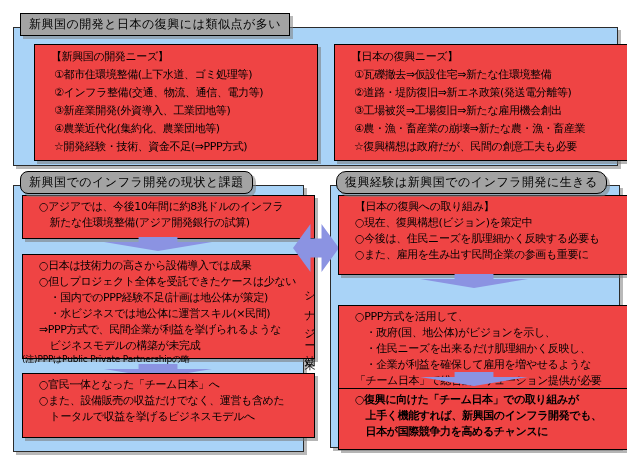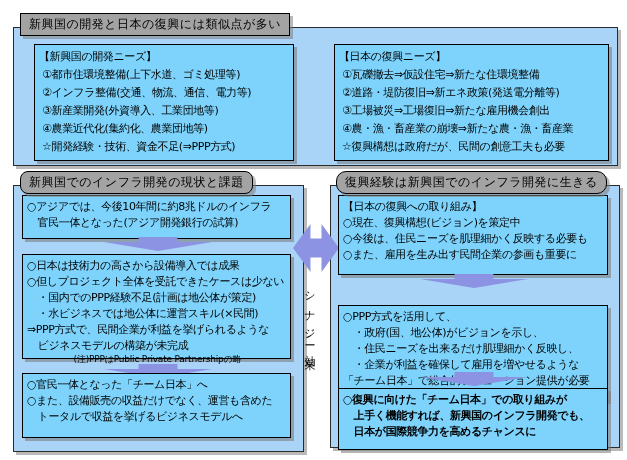--- a/index.html
+++ b/index.html
@@ -12,40 +12,40 @@
     position:absolute;background:#a9d3f7;border:1px solid #2b2b2b;
     box-shadow:3px 3px 0 rgba(128,128,128,.55);
   }
   .tab{
     position:absolute;background:#a3a3a3;border:1px solid #000;
     box-shadow:3px 3px 0 rgba(128,128,128,.55);
     font-size:12px;line-height:21px;padding:0 8px;white-space:nowrap;
     z-index:3;letter-spacing:.5px;
   }
   .box{
-    position:absolute;background:#7dd3fc;border:1px solid #000;
+    position:absolute;background:#ef4444;border:1px solid #000;
     box-shadow:3px 3px 0 rgba(120,120,120,.55);
-    padding:3px 4px;font-size:11px;letter-spacing:-0.4px;z-index:2;
+    padding:3px 16px;font-size:11px;letter-spacing:-0.4px;z-index:2;
   }
   .box .tline{white-space:pre;line-height:16px;}
   .topbox .tline{line-height:18px;}
   .down-arrow{
     position:absolute;background:#8b93e2;z-index:2;
     clip-path:polygon(32% 0%,68% 0%,68% 35%,100% 35%,50% 100%,0% 35%,32% 35%);
   }
   .lr-arrow{
     position:absolute;background:#8b93e2;z-index:2;
     clip-path:polygon(0% 50%,38% 0%,38% 30%,62% 30%,62% 0%,100% 50%,62% 100%,62% 70%,38% 70%,38% 100%);
   }
   .synergy{
     position:absolute;writing-mode:vertical-rl;text-orientation:upright;
     font-size:11px;letter-spacing:6px;z-index:2;white-space:nowrap;
   }
   .note{
-    position:absolute;font-size:9px;text-align:center;z-index:2;letter-spacing:-0.2px;
+    position:absolute;font-size:9px;text-align:left;z-index:2;letter-spacing:-0.2px;
   }
 </style>
 </head>
 <body>
 
 <div id="stage">
 
   <div class="tab" style="left:20px;top:13px;">新興国の開発と日本の復興には類似点が多い</div>
   <div class="container" style="left:13px;top:27px;width:603px;height:137px;"></div>
   <div class="box topbox" style="left:34px;top:44px;width:250px;height:109px;">
@@ -62,21 +62,21 @@
       <div class="tline"> ②道路・堤防復旧⇒新エネ政策(発送電分離等)</div>
       <div class="tline"> ③工場被災⇒工場復旧⇒新たな雇用機会創出</div>
       <div class="tline"> ④農・漁・畜産業の崩壊⇒新たな農・漁・畜産業</div>
       <div class="tline"> ☆復興構想は政府だが、民間の創意工夫も必要</div>
     </div>
 
   <div class="tab" style="left:20px;top:171px;border-radius:8px;">新興国でのインフラ開発の現状と課題</div>
   <div class="container" style="left:13px;top:185px;width:289px;height:265px;"></div>
   <div class="box" style="left:22px;top:195px;width:259px;height:36px;">
       <div class="tline">○アジアでは、今後10年間に約8兆ドルのインフラ</div>
-      <div class="tline">　官民一体となった(アジア開発銀行の試算)</div>
+      <div class="tline">　新たな住環境整備(アジア開発銀行の試算)</div>
     </div>
   <div class="down-arrow" style="left:104px;top:237px;width:108px;height:14px;"></div>
   <div class="box" style="left:22px;top:254px;width:259px;height:97px;">
       <div class="tline">○日本は技術力の高さから設備導入では成果</div>
       <div class="tline">○但しプロジェクト全体を受託できたケースは少ない</div>
       <div class="tline">　・国内でのPPP経験不足(計画は地公体が策定)</div>
       <div class="tline">　・水ビジネスでは地公体に運営スキル(×民間)</div>
       <div class="tline">⇒PPP方式で、民間企業が利益を挙げられるような</div>
       <div class="tline">　ビジネスモデルの構築が未完成</div>
     </div>

